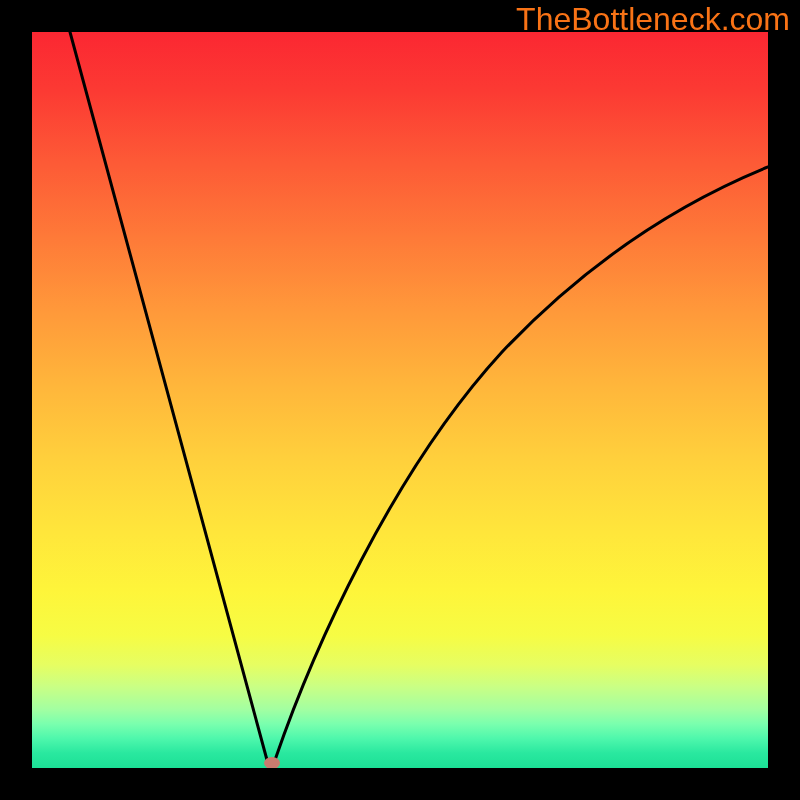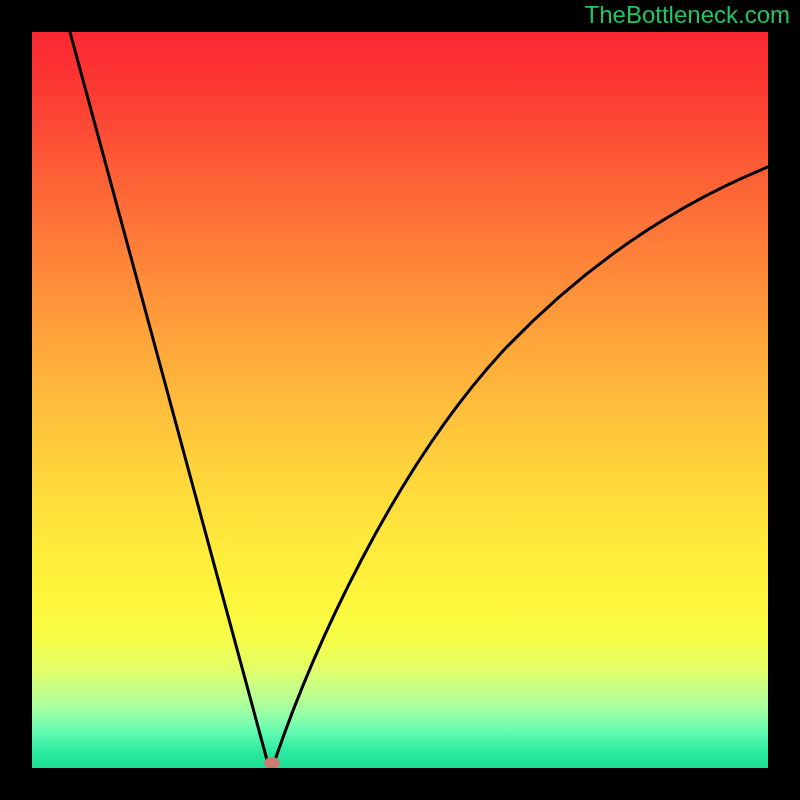--- a/index.html
+++ b/index.html
@@ -39,23 +39,23 @@
       #4ef7ac 96%,
       #29e89f 98%,
       #1ce096 100%
     );
   }
   .watermark {
     position: absolute;
     top: 1px;
     right: 10px;
     font-family: Arial, Helvetica, sans-serif;
-    font-size: 24px;
+    font-size: 32px;
     font-weight: 400;
-    color: #22c55e;
+    color: #f97316;
     letter-spacing: 0px;
     user-select: none;
   }
   svg.curve {
     position: absolute;
     left: 0;
     top: 0;
     width: 736px;
     height: 736px;
   }

